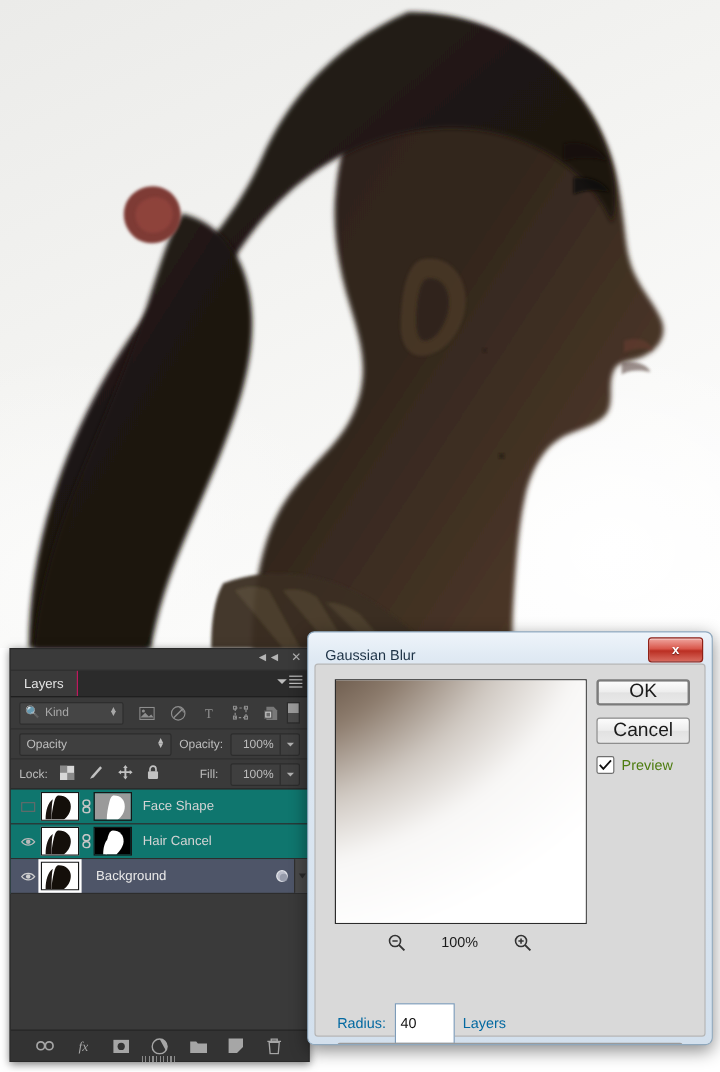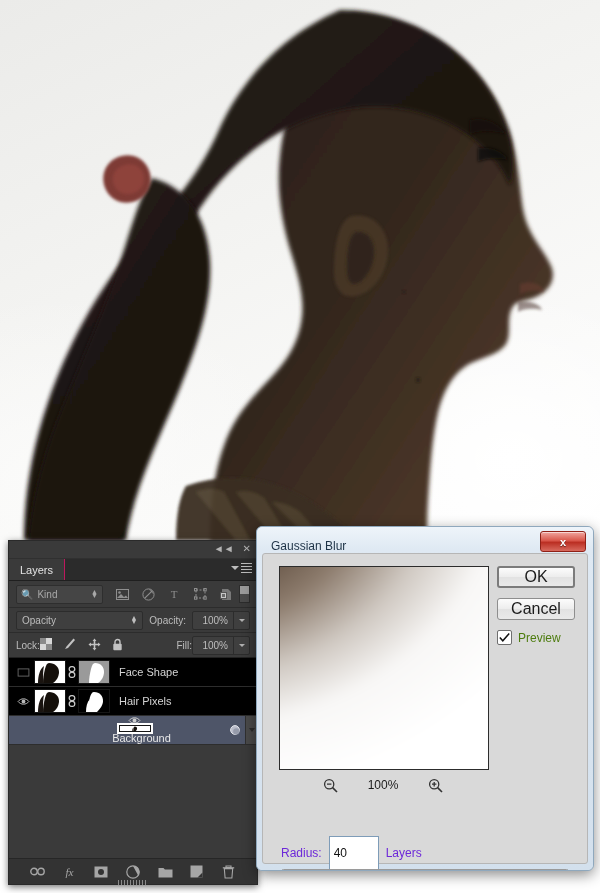--- a/index.html
+++ b/index.html
@@ -82,31 +82,31 @@
   .lbl{color:#bdbdbd;font-size:10px;}
   .val-box{
     height:17px;background:#3f3f3f;border:1px solid #2c2c2c;border-radius:2px;
     display:flex;align-items:center;color:#bdbdbd;font-size:10px;
   }
   .val-box .v{padding:0 5px;min-width:30px;text-align:right;}
   .val-box .dd{width:15px;height:100%;border-left:1px solid #2c2c2c;display:flex;align-items:center;justify-content:center;}
   .val-box .dd i{width:0;height:0;border-left:3px solid transparent;border-right:3px solid transparent;border-top:3px solid #b0b0b0;display:block;}
 
   .lp-lock{
-    height:24px;background:#3a3a3a;display:flex;align-items:center;padding:0 7px;
+    height:24px;background:#3a3a3a;display:flex;align-items:center;padding:0 7px;gap:10px;
     border-bottom:1px solid #222;
   }
   .lock-icons{display:flex;align-items:center;gap:11px;color:#b0b0b0;}
 
-  .lp-list{background:#000000;text-align:right;}
+  .lp-list{background:#0f766e;text-align:right;}
   .layer-row{
     height:28px;display:flex;align-items:center;border-bottom:1px solid #2d2d2d;position:relative;
     padding-left:3px;
   }
-  .layer-row.selected{background:#4e5568;flex-direction:column;}
+  .layer-row.selected{background:#4e5568;}
   .eye-cell{width:22px;display:flex;align-items:center;justify-content:center;}
   .eye{width:13px;height:9px;}
   .thumb{width:30px;height:22px;border:1px solid #161616;background:#fff;display:block;}
   .linkchain{width:12px;display:flex;align-items:center;justify-content:center;color:#c6c6c6;font-size:10px;}
   .mask-thumb{width:30px;height:22px;border:1px solid #161616;display:block;}
   .layer-name{margin-left:9px;font-size:11px;color:#d4d4d4;white-space:nowrap;}
   .layer-row.selected .layer-name{color:#e9e9e9;}
   .sel-frame{outline:2px solid #ffffff;outline-offset:0px;}
   .row-right{position:absolute;right:0;top:0;height:100%;display:flex;align-items:center;}
   .lock-badge{width:20px;display:flex;align-items:center;justify-content:center;}
@@ -186,21 +186,21 @@
   .zoom-row{
     position:absolute;left:16px;top:220px;width:208px;height:22px;
     display:flex;align-items:center;justify-content:center;gap:26px;
   }
   .zoom-row .zv{font-size:12px;color:#1b1b1b;min-width:38px;text-align:center;}
   .mag-ico{width:15px;height:15px;display:block;}
 
   .radius-row{
     position:absolute;left:18px;top:282px;display:flex;align-items:center;gap:7px;
   }
-  .radius-row .rl{font-size:12px;color:#6d28d9;}
+  .radius-row .rl{font-size:12px;color:#0369a1;}
   .radius-input{
     width:50px;height:19px;border:1px solid #7e9cb8;background:#fff;
     display:flex;align-items:center;padding:16px 4px;box-sizing:border-box;
     font-size:12px;color:#111;position:relative;gap:36px;
   }
   .caret-bar{width:1px;height:12px;background:#111;margin-left:1px;}
   .slider-wrap{
     position:absolute;left:18px;right:18px;top:312px;height:20px;
   }
   .slider-track{
@@ -475,21 +475,21 @@
         <svg width="10" height="12" viewBox="0 0 10 12">
             <rect x="2.2" y="0.6" width="5.6" height="5" rx="2.5" fill="none" stroke="#c6c6c6" stroke-width="1.3"></rect>
             <rect x="2.2" y="6.4" width="5.6" height="5" rx="2.5" fill="none" stroke="#c6c6c6" stroke-width="1.3"></rect>
           </svg>
       </span>
       <svg class="mask-thumb" viewBox="0 0 30 22">
         <rect width="30" height="22" fill="#000000"></rect>
         <path d="M15 2 C21 2 24 6 24 11 C24 15 21 19 18 22 L9 22 C9 16 10 11 11 7 C12 4 13 2 15 2 Z" fill="#ffffff"></path>
         <path d="M11 9 C8 12 7 17 7 22 L10 22 C10 17 10 12 11 9 Z" fill="#ffffff"></path>
       </svg>
-      <span class="layer-name">Hair Pixels</span>
+      <span class="layer-name">Hair Cancel</span>
     </div>
 
     <div class="layer-row selected">
       <div class="eye-cell">
         <svg class="eye" viewBox="0 0 14 10">
           <path d="M1 5 C4 1 10 1 13 5 C10 9 4 9 1 5 Z" fill="none" stroke="#cfcfcf" stroke-width="1.1"></path>
           <circle cx="7" cy="5" r="2.1" fill="#cfcfcf"></circle>
         </svg>
       </div>
       <svg class="thumb sel-frame" viewBox="0 0 30 22">

